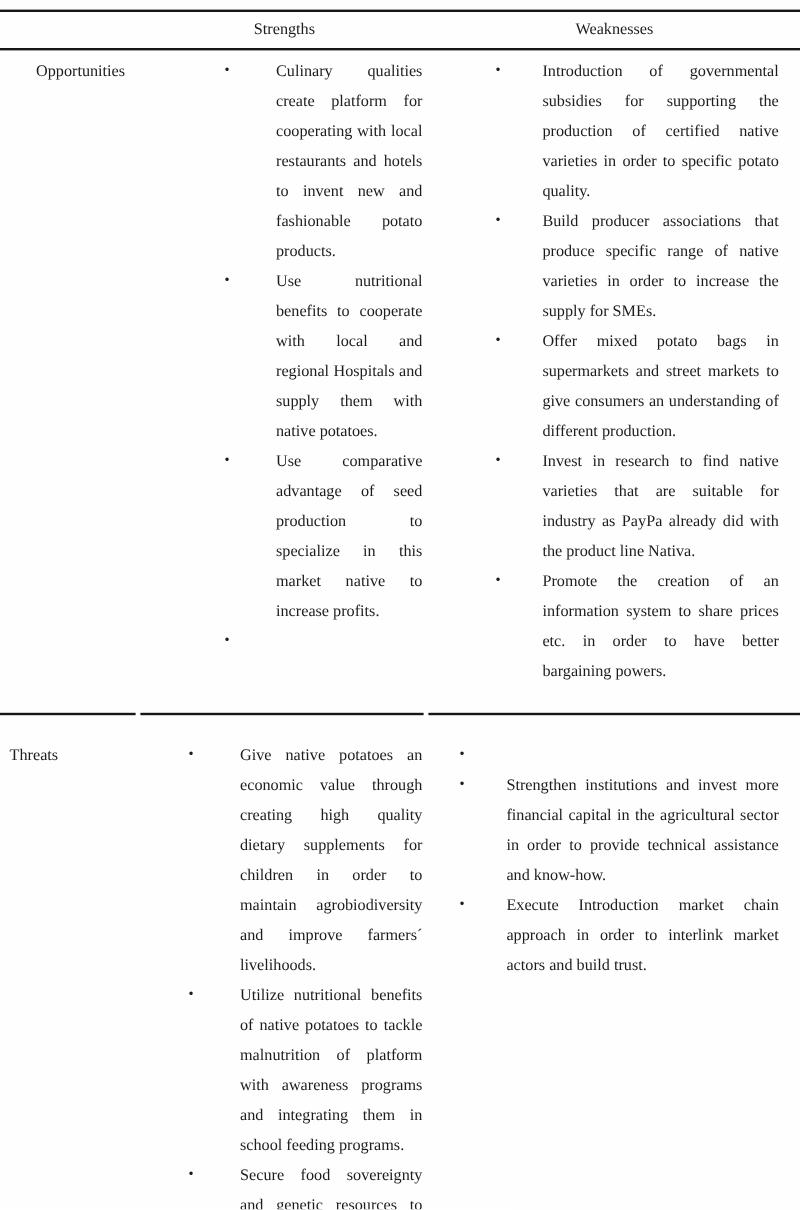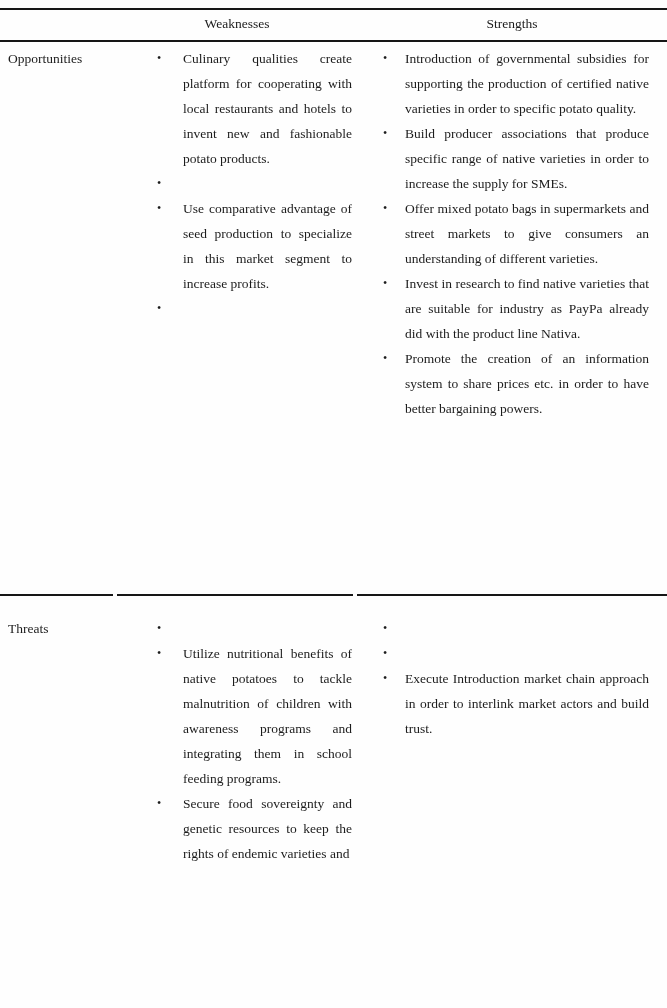--- a/index.html
+++ b/index.html
@@ -43,88 +43,90 @@
     height: 0;
   }
   .divider-row .seg-1, .divider-row .seg-2 { margin-right: 4px; }
   
   .body-row-1 { height: 552px; overflow: hidden; }
   .body-row-2 { height: 446px; overflow: hidden; }
   .label-cell {
     padding-left: 8px;
     line-height: 25px;
   }
-  .body-row-1 .cell { padding-top: 4px; }
+  .body-row-1 .cell { padding-top: 4px; padding-left: 30px; }
   .body-row-2 .cell { padding-top: 20px; }
   .bullet-list { }
   .bullet-item {
     display: flex;
     align-items: flex-start;
     line-height: 25px;
   }
   .strengths-cell .bullet-item { padding-left: 40px; padding-right: 5px; }
   .weaknesses-cell .bullet-item { padding-left: 26px; padding-right: 18px; }
   .bullet-marker {
     flex: none;
     width: 26px;
     font-size: 12px;
   }
   .weaknesses-cell .bullet-marker { width: 22px; }
   .bullet-text {
     flex: 1 1 auto;
     text-align: justify;
+    margin-left: 17px;
   }
 </style>
 </head>
 <body>
 
 <div class="page">
   <div class="swot-table">
 
     <div class="grid-row header-row">
       <div class="header-cell"></div>
+      <div class="header-cell">Strengths</div>
       <div class="header-cell">Weaknesses</div>
-      <div class="header-cell">Strengths</div>
     </div>
 
     <div class="grid-row body-row-1">
       <div class="cell label-cell">Opportunities</div>
 
       <div class="cell strengths-cell">
         <div class="bullet-list">
           <div class="bullet-item">
             <span class="bullet-marker">•</span>
             <div class="bullet-text">Culinary qualities create platform for cooperating with local restaurants and hotels to invent new and fashionable potato products.</div>
           </div>
           <div class="bullet-item">
             <span class="bullet-marker">•</span>
+            <div class="bullet-text">Use nutritional benefits to cooperate with local and regional Hospitals and supply them with native potatoes.</div>
           </div>
           <div class="bullet-item">
             <span class="bullet-marker">•</span>
-            <div class="bullet-text">Use comparative advantage of seed production to specialize in this market segment to increase profits.</div>
+            <div class="bullet-text">Use comparative advantage of seed production to specialize in this market native to increase profits.</div>
           </div>
           <div class="bullet-item">
             <span class="bullet-marker">•</span>
           </div>
         </div>
       </div>
 
       <div class="cell weaknesses-cell">
         <div class="bullet-list">
           <div class="bullet-item">
             <span class="bullet-marker">•</span>
             <div class="bullet-text">Introduction of governmental subsidies for supporting the production of certified native varieties in order to specific potato quality.</div>
           </div>
           <div class="bullet-item">
             <span class="bullet-marker">•</span>
             <div class="bullet-text">Build producer associations that produce specific range of native varieties in order to increase the supply for SMEs.</div>
           </div>
           <div class="bullet-item">
             <span class="bullet-marker">•</span>
-            <div class="bullet-text">Offer mixed potato bags in supermarkets and street markets to give consumers an understanding of different varieties.</div>
+            <div class="bullet-text">Offer mixed potato bags in supermarkets and street markets to give consumers an understanding of different production.</div>
           </div>
           <div class="bullet-item">
             <span class="bullet-marker">•</span>
             <div class="bullet-text">Invest in research to find native varieties that are suitable for industry as PayPa already did with the product line Nativa.</div>
           </div>
           <div class="bullet-item">
             <span class="bullet-marker">•</span>
             <div class="bullet-text">Promote the creation of an information system to share prices etc. in order to have better bargaining powers.</div>
           </div>
         </div>
@@ -137,39 +139,41 @@
       <div class="seg seg-3"></div>
     </div>
 
     <div class="grid-row body-row-2">
       <div class="cell label-cell">Threats</div>
 
       <div class="cell strengths-cell">
         <div class="bullet-list">
           <div class="bullet-item">
             <span class="bullet-marker">•</span>
+            <div class="bullet-text">Give native potatoes an economic value through creating high quality dietary supplements for children in order to maintain agrobiodiversity and improve farmers´ livelihoods.</div>
           </div>
           <div class="bullet-item">
             <span class="bullet-marker">•</span>
-            <div class="bullet-text">Utilize nutritional benefits of native potatoes to tackle malnutrition of children with awareness programs and integrating them in school feeding programs.</div>
+            <div class="bullet-text">Utilize nutritional benefits of native potatoes to tackle malnutrition of platform with awareness programs and integrating them in school feeding programs.</div>
           </div>
           <div class="bullet-item">
             <span class="bullet-marker">•</span>
             <div class="bullet-text">Secure food sovereignty and genetic resources to keep the rights of endemic varieties and</div>
           </div>
         </div>
       </div>
 
       <div class="cell weaknesses-cell">
         <div class="bullet-list">
           <div class="bullet-item">
             <span class="bullet-marker">•</span>
           </div>
           <div class="bullet-item">
             <span class="bullet-marker">•</span>
+            <div class="bullet-text">Strengthen institutions and invest more financial capital in the agricultural sector in order to provide technical assistance and know-how.</div>
           </div>
           <div class="bullet-item">
             <span class="bullet-marker">•</span>
             <div class="bullet-text">Execute Introduction market chain approach in order to interlink market actors and build trust.</div>
           </div>
         </div>
       </div>
     </div>
 
   </div>

